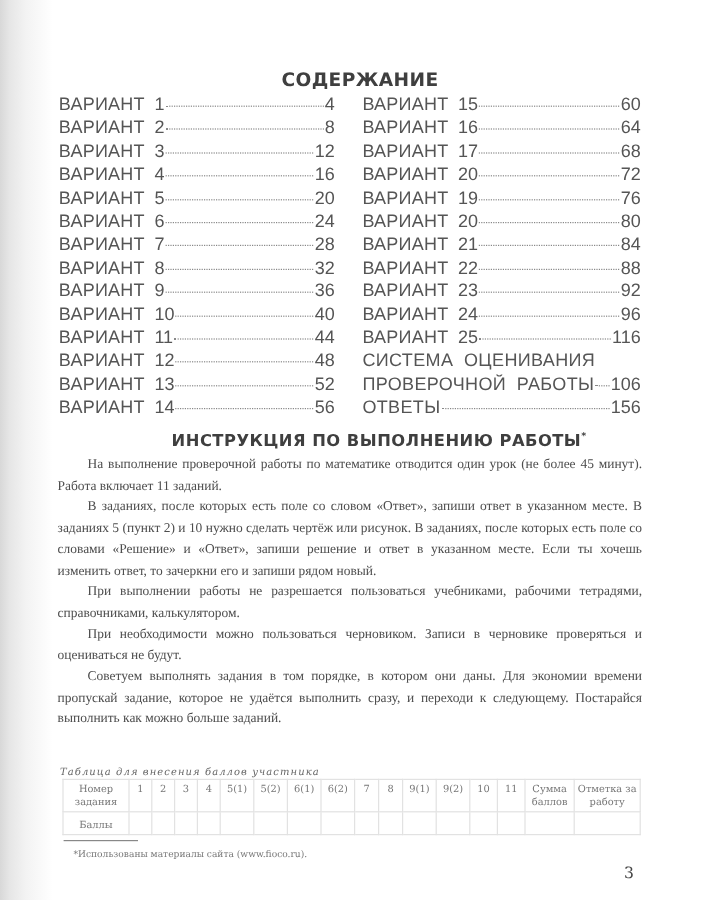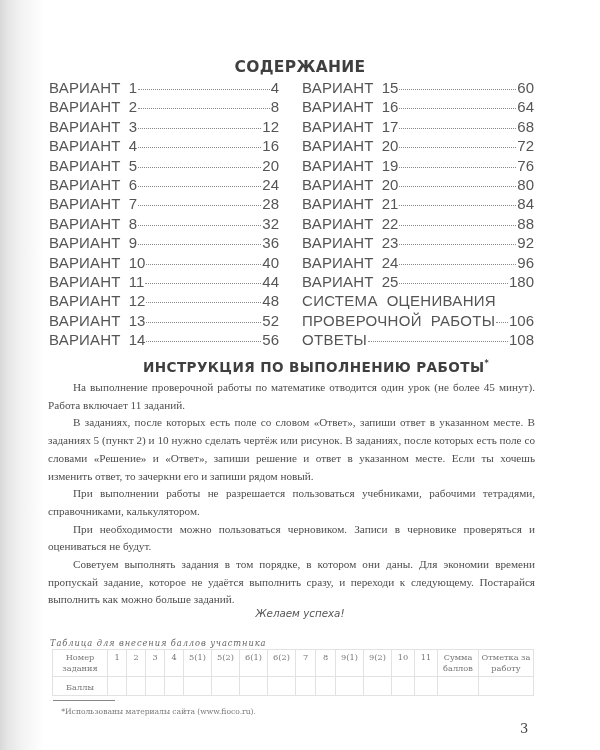--- a/index.html
+++ b/index.html
@@ -242,48 +242,47 @@
     <div class="toc-row">
         <span class="label">ВАРИАНТ</span>
         <span class="num">24</span>
         <span class="dots"></span>
         <span class="page-num">96</span>
       </div>
     <div class="toc-row">
         <span class="label">ВАРИАНТ</span>
         <span class="num">25</span>
         <span class="dots"></span>
-        <span class="page-num">180</span>
+        <span class="page-num">116</span>
       </div>
     <div class="toc-row plain">
         <span class="label" style="white-space:pre">СИСТЕМА  ОЦЕНИВАНИЯ</span>
       </div>
     <div class="toc-row plain">
         <span class="label" style="white-space:pre">ПРОВЕРОЧНОЙ  РАБОТЫ</span>
         <span class="dots"></span>
         <span class="page-num">106</span>
       </div>
     <div class="toc-row plain">
         <span class="label">ОТВЕТЫ</span>
         <span class="dots"></span>
-        <span class="page-num">108</span>
+        <span class="page-num">156</span>
       </div>
   </div>
 
   <div class="instr-title"><span>ИНСТРУКЦИЯ ПО ВЫПОЛНЕНИЮ РАБОТЫ</span><sup>*</sup></div>
 
   <div class="instr-body">
     <p>На выполнение проверочной работы по математике отводится один урок (не более 45 минут). Работа включает 11 заданий.</p>
     <p>В заданиях, после которых есть поле со словом «Ответ», запиши ответ в указанном месте. В заданиях 5 (пункт 2) и 10 нужно сделать чертёж или рисунок. В заданиях, после которых есть поле со словами «Решение» и «Ответ», запиши решение и ответ в указанном месте. Если ты хочешь изменить ответ, то зачеркни его и запиши рядом новый.</p>
     <p>При выполнении работы не разрешается пользоваться учебниками, рабочими тетрадями, справочниками, калькулятором.</p>
     <p>При необходимости можно пользоваться черновиком. Записи в черновике проверяться и оцениваться не будут.</p>
     <p>Советуем выполнять задания в том порядке, в котором они даны. Для экономии времени пропускай задание, которое не удаётся выполнить сразу, и переходи к следующему. Постарайся выполнить как можно больше заданий.</p>
   </div>
 
-  <div class="wish">Желаем успеха!</div>
 
   <div class="score-caption">Таблица для внесения баллов участника</div>
 
   <table class="score-table">
     <tbody>
         <tr class="head">
       <td style="width:55px">Номер задания</td>
       <td style="width:19px">1</td>
       <td style="width:19px">2</td>
       <td style="width:19px">3</td>

